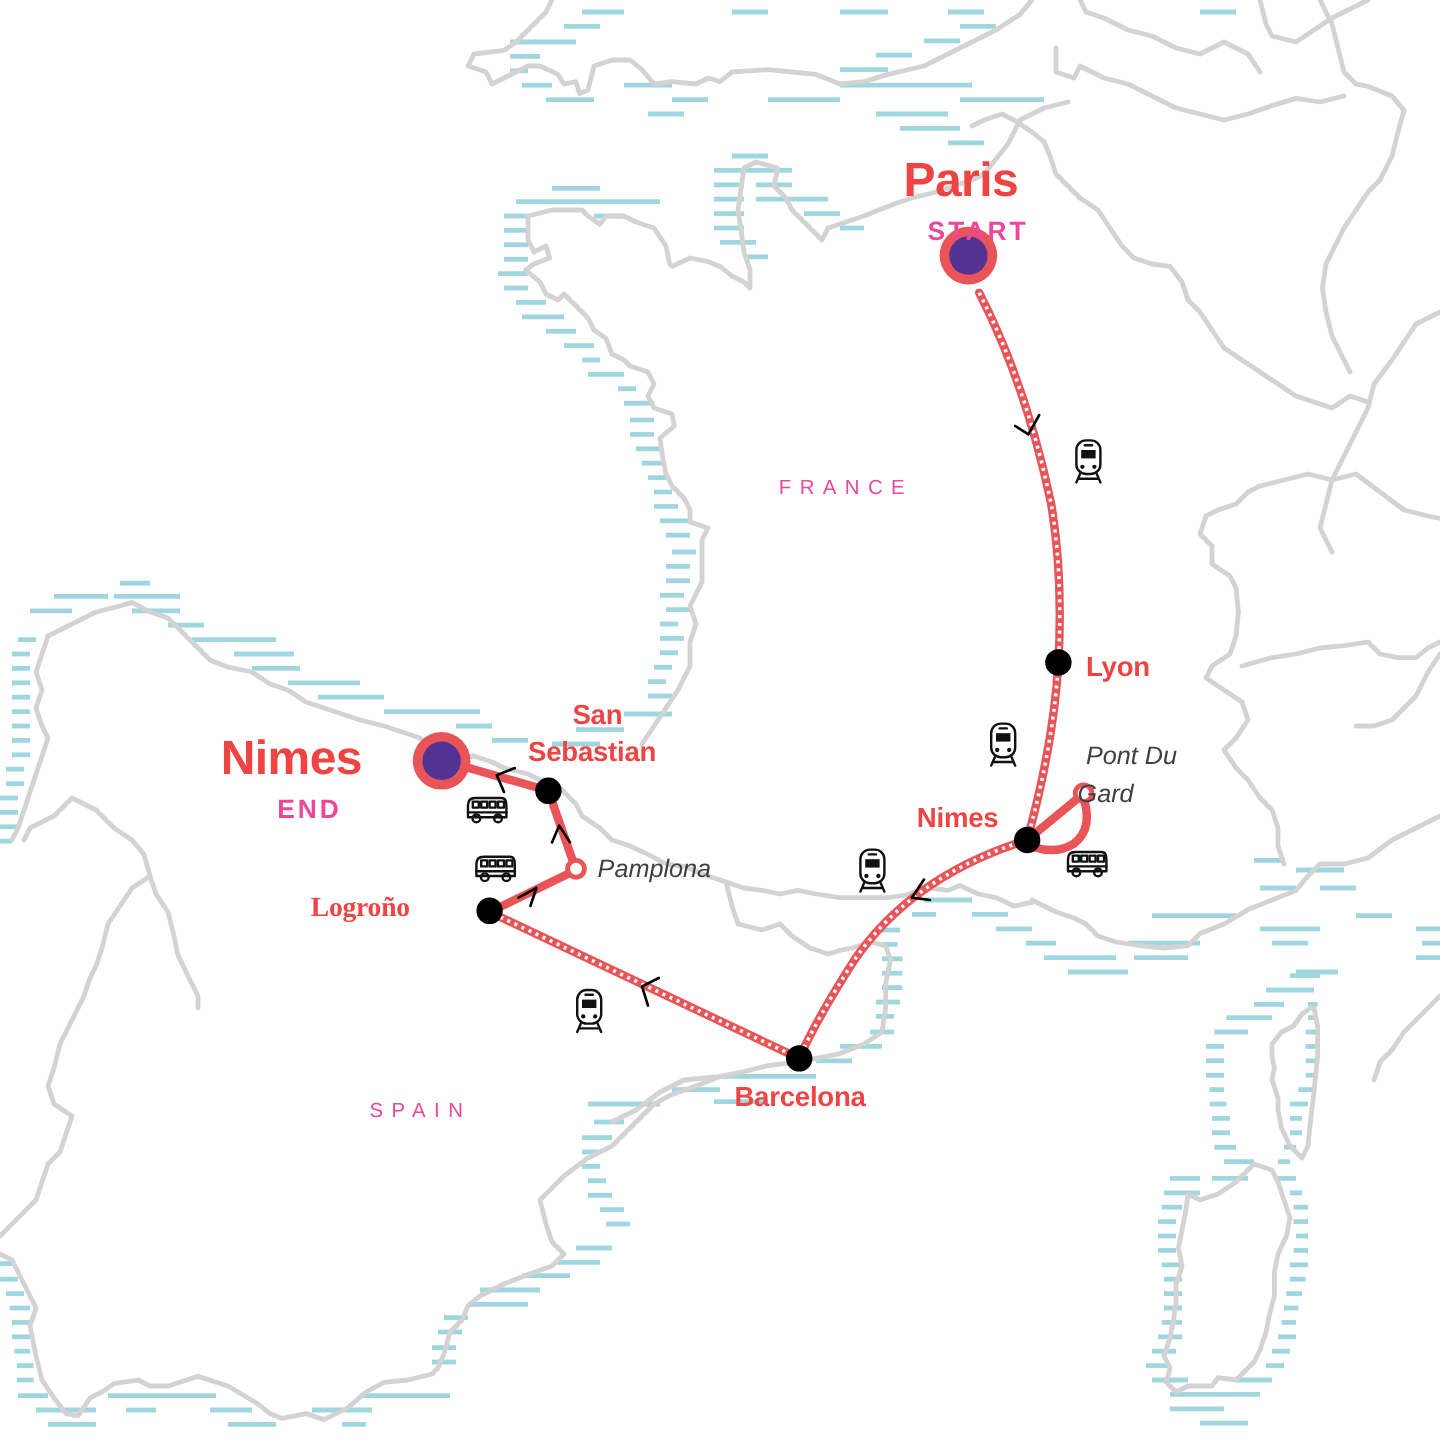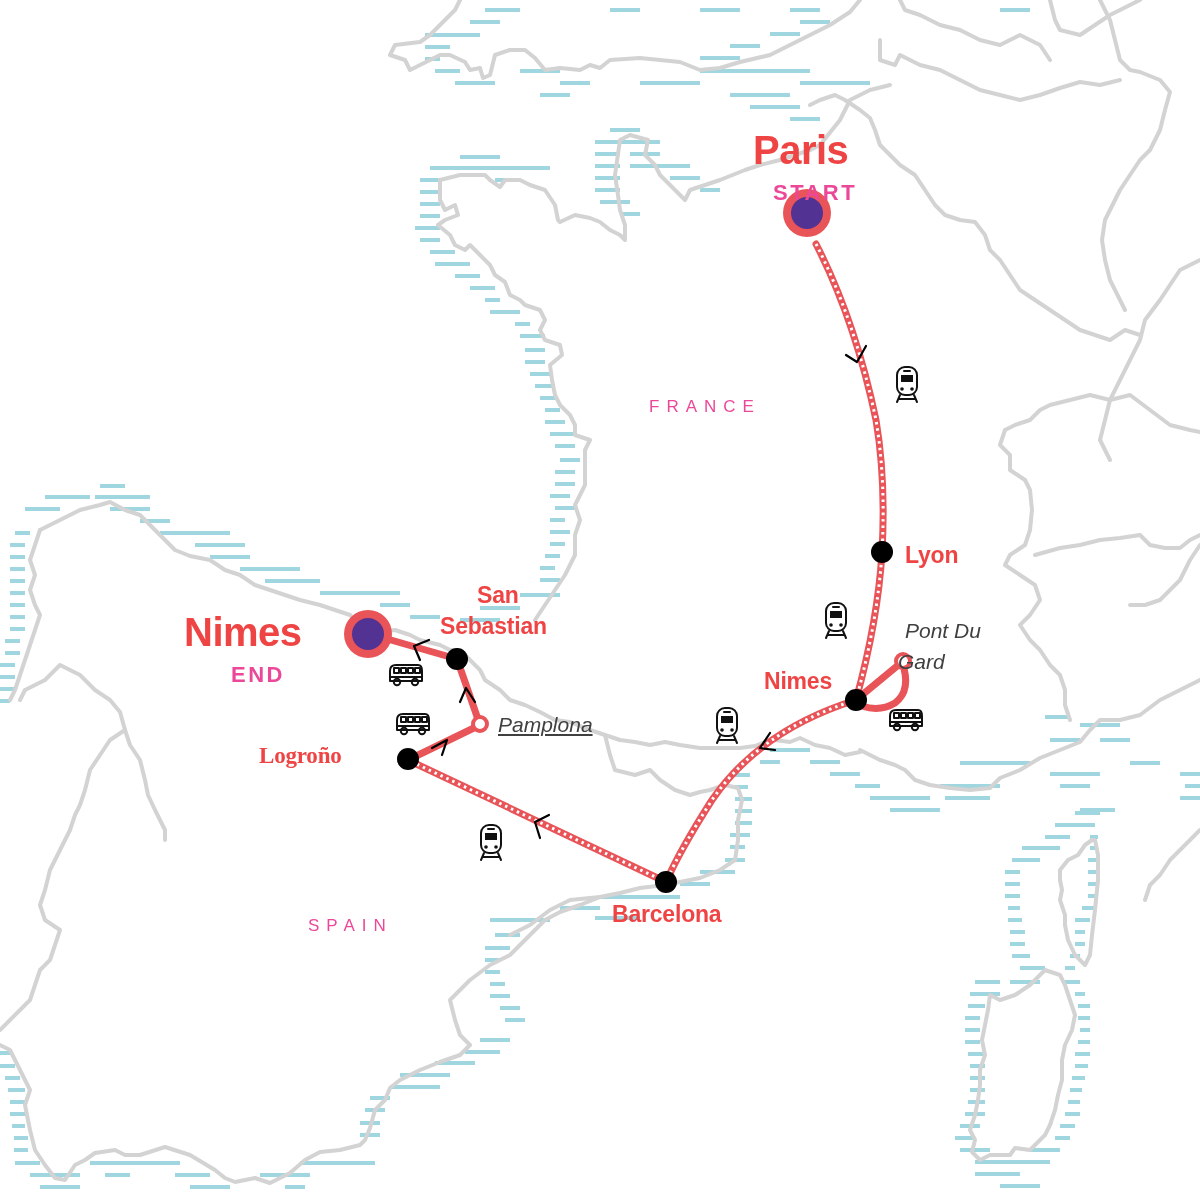--- a/index.html
+++ b/index.html
@@ -421,16 +421,16 @@
 
 <div class="label mid" style="left:905px; top:542px;">Lyon</div>
 <div class="label mid" style="left:764px; top:668px;">Nimes</div>
 
 <div class="italic" style="left:905px; top:616px;">Pont Du</div>
 <div class="italic" style="left:898px; top:647px;">Gard</div>
 
 <div class="label mid" style="left:612px; top:901px;">Barcelona</div>
 <div class="label mid" style="left:259px; top:743px;font-family:Liberation Serif, serif;">Logroño</div>
 
-<div class="italic" style="left:498px; top:710px;text-decoration:underline;">Pamplona</div>
+<div class="italic" style="left:498px; top:710px;">Pamplona</div>
 
 <div class="label mid" style="left:477px; top:582px;">San</div>
 <div class="label mid" style="left:440px; top:613px;">Sebastian</div>
 
 </body></html>

